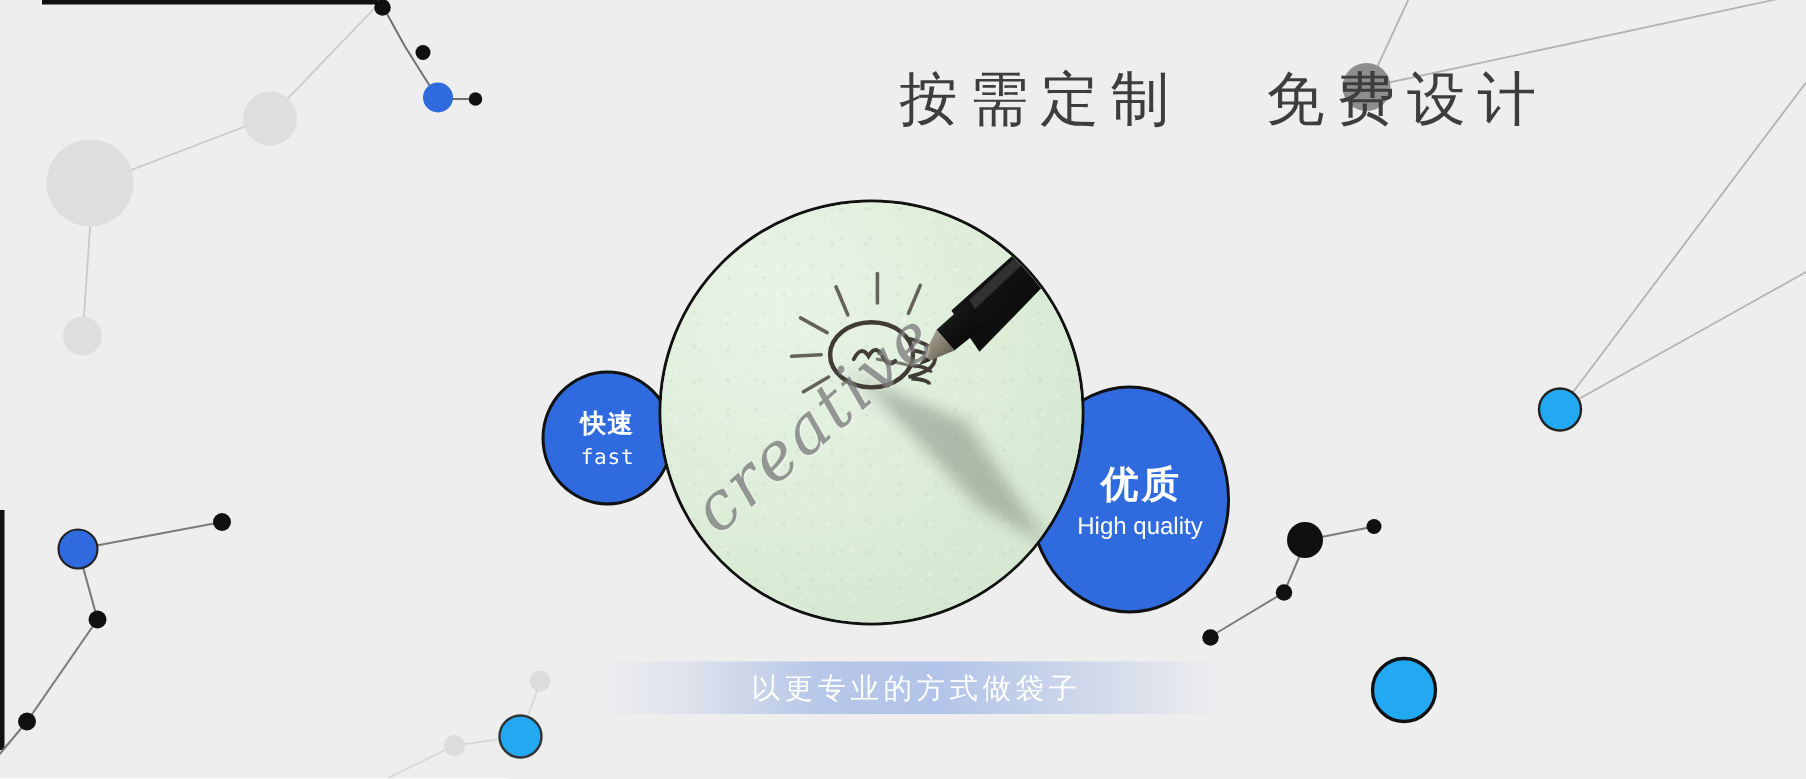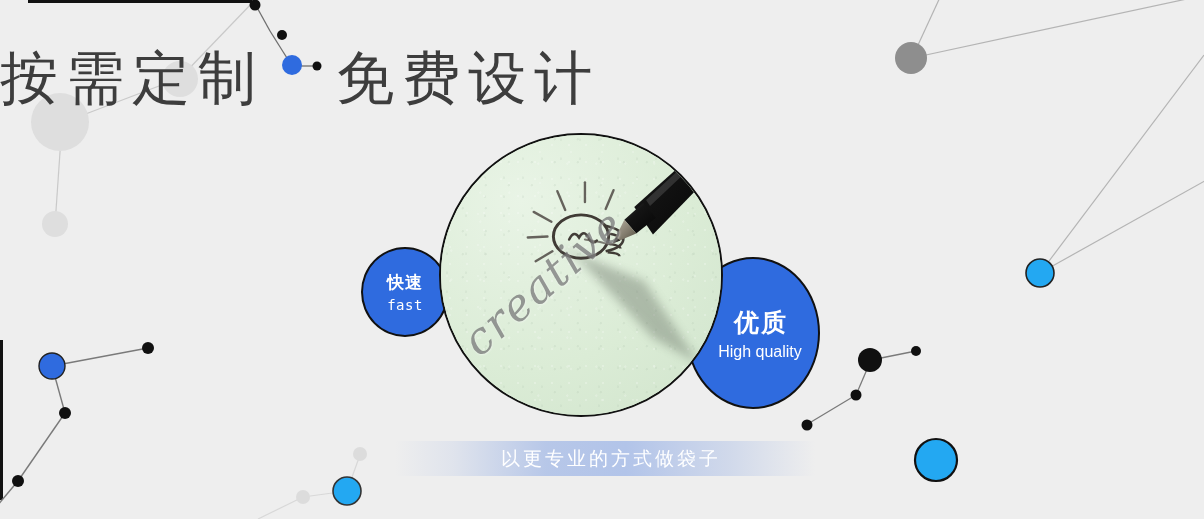--- a/index.html
+++ b/index.html
@@ -25,22 +25,22 @@
     height: 519px;
     pointer-events: none;
   }
 
   
   .headline {
     position: absolute;
     left: 0;
     top: 46px;
     width: 1032px;
-    text-align: left;
-    font-size: 58px;
+    text-align: right;
+    font-size: 39px;
     letter-spacing: 8px;
     color: #3d3d3d;
     font-weight: 400;
     white-space: pre;
     line-height: 1.1;
   }
 
   
   .photo-circle {
     position: absolute;

